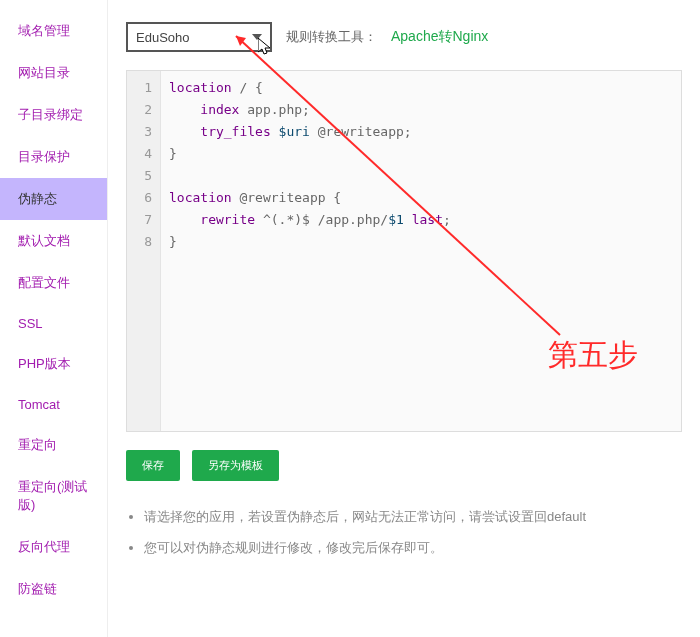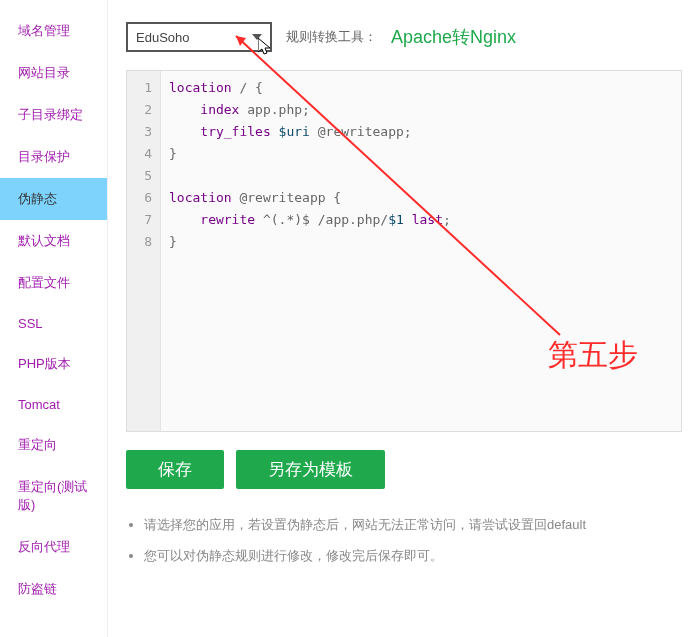--- a/index.html
+++ b/index.html
@@ -20,21 +20,21 @@
       border-right: 1px solid #eee;
       padding-top: 10px;
     }
     .sidebar-item {
       padding: 12px 18px;
       color: #a21caf;
       cursor: pointer;
       font-size: 13px;
     }
     .sidebar-item.active {
-      background: #7dd3fc;
+      background: #c4b5fd;
       color: #333;
     }
     .main {
       flex: 1;
       padding: 22px 18px 10px 18px;
       overflow-y: auto;
       position: relative;
     }
     .top-row {
       display: flex;
@@ -59,21 +59,21 @@
       border-right: 5px solid transparent;
       border-top: 6px solid #555;
     }
     .cursor-arrow {
       position: absolute;
       right: -4px;
       top: 14px;
       pointer-events: none;
     }
     .tool-label { color: #666; font-size: 13px; }
-    .tool-link { color: #1fa94c; font-size: 18px; cursor: pointer; text-align: center; }
+    .tool-link { color: #1fa94c; font-size: 14px; cursor: pointer; text-align: center; }
     .code-editor {
       border: 1px solid #ddd;
       background: #fafafa;
       height: 362px;
       display: flex;
       font-family: Consolas, monospace;
       font-size: 13px;
       overflow: hidden;
       position: relative;
     }
@@ -94,22 +94,22 @@
       white-space: pre;
       position: relative;
     }
     .kw { color: #708; }
     .var { color: #0c4a6e; }
     .btn-row { margin-top: 18px; display: flex; gap: 12px; }
     .btn {
       background: #1fa94c;
       color: #fff;
       border: none;
-      padding: 8px 32px;
-      font-size: 17px;
+      padding: 8px 16px;
+      font-size: 11px;
       cursor: pointer;
       border-radius: 2px;
     }
     .notes {
       margin-top: 26px;
       color: #888;
       font-size: 13px;
     }
     .notes li {
       list-style: disc;

